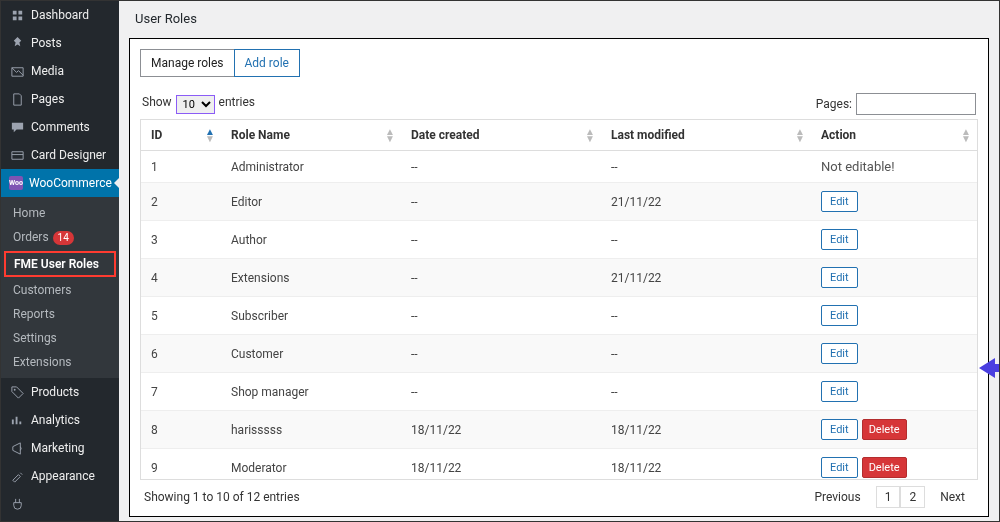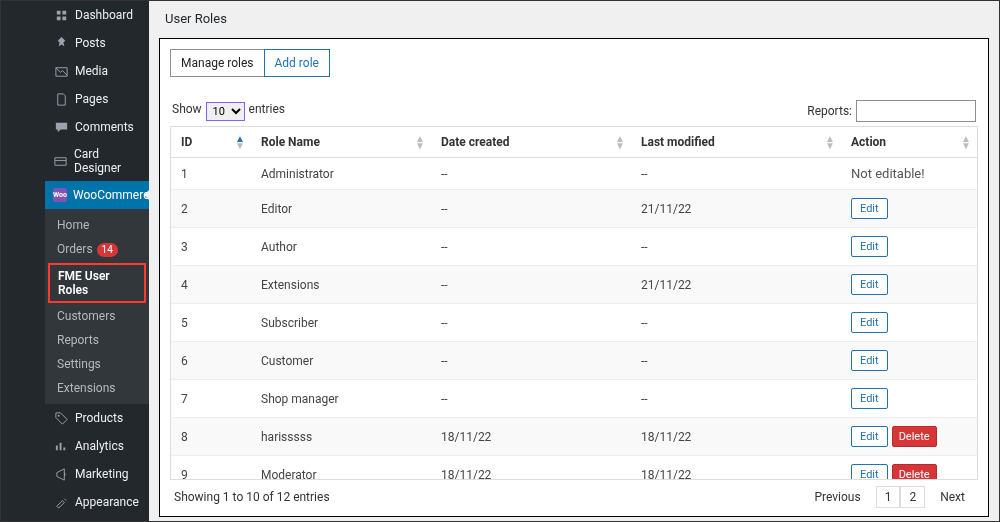--- a/index.html
+++ b/index.html
@@ -1,35 +1,35 @@
 <!DOCTYPE html>
 <html><head>
 <meta charset="utf-8">
 <style>
 * { margin:0; padding:0; box-sizing:border-box; font-family:-apple-system,BlinkMacSystemFont,"Segoe UI",Roboto,sans-serif; }
 body { background:#f0f0f1; width:1000px; height:522px; overflow:hidden; }
 .container { display:flex; width:1000px; height:522px; border:1px solid #333; }
 
-.sidebar { width:148px; background:#23282d; color:#eee; font-size:12px; overflow-y:auto;padding-left:44px; }
+.sidebar { width:118px; background:#23282d; color:#eee; font-size:12px; overflow-y:auto; }
 .sidebar-item { display:flex; align-items:center; padding:6px 8px; cursor:pointer; color:#eee; gap:6px; }
 .sidebar-item.active { background:#0073aa; color:#fff; }
 .sidebar-item .icon { width:16px; height:16px; display:flex; align-items:center; justify-content:center; font-size:13px; color:#9ca3af; }
 .sidebar-item.active .icon { color:#fff; }
 .sidebar-sub { background:#32373c; padding:4px 0; }
 .sidebar-sub-item { padding:5px 12px; cursor:pointer; color:#b4b9be; font-size:12px; }
 .sidebar-sub-item.highlighted { border:2px solid #ff3b30; color:#fff; font-weight:600; margin:1px 3px; padding:4px 8px; }
 .badge { background:#d63638; color:#fff; border-radius:9px; font-size:10px; padding:0 5px; margin-left:4px; min-width:14px; text-align:center; display:inline-block; line-height:14px; }
 .menu-arrow { position:absolute; right:-6px; top:50%; margin-top:-6px; width:0; height:0; border-top:6px solid transparent; border-bottom:6px solid transparent; border-left:6px solid #f0f0f1; display:none; }
 .sidebar-item.active { position:relative; }
 .sidebar-item.active .menu-arrow { display:block; border-left-color:#f0f0f1; transform:rotate(180deg); right:-1px; }
 
 .main { flex:1; background:#f0f0f1; display:flex; flex-direction:column; overflow:hidden; }
 .page-header { background:#f0f0f1; padding:10px 16px 6px 16px; font-size:13px; color:#23282d; }
 .panel { margin:6px 10px 4px 10px; background:#fff; border:1px solid #000; flex:1; display:flex; flex-direction:column; padding:10px 10px 8px 10px; overflow:hidden; }
-.tabbar { display:flex; gap:0; margin-bottom:19px; }
+.tabbar { display:flex; gap:0; margin-bottom:12px; }
 .tab-btn { border:1px solid #2271b1; background:#fff; color:#2271b1; font-size:12px; padding:6px 10px; cursor:pointer; }
 .tab-btn.active { background:#fff; color:#222; border-color:#8c8f94; }
 .tab-btn:first-child { border-right:none; }
 .controls { display:flex; justify-content:space-between; align-items:center; font-size:12px; color:#333; padding:4px 2px; }
 .controls .left { display:flex; align-items:flex-start; gap:4px; }
 .controls select { border:1px solid #8b5cf6; padding:1px 2px; font-size:11px; }
 .controls .right { display:flex; align-items:center; gap:4px; }
 .controls input[type="text"] { border:1px solid #8c8f94; padding:3px; width:120px; height:22px; }
 
 .tablewrap { border:1px solid #ddd; flex:1; overflow:auto; }
@@ -178,21 +178,21 @@
         <button class="tab-btn active">Manage roles</button>
         <button class="tab-btn">Add role</button>
       </div>
       <div class="controls">
         <div class="left">
           <span>Show</span>
           <select><option>10</option></select>
           <span>entries</span>
         </div>
         <div class="right">
-          <span>Reports:</span>
+          <span>Pages:</span>
           <input type="text" style="">
         </div>
       </div>
       <div class="tablewrap">
         <table>
           <thead>
               <tr id="thead-row">
                 <th class="id-col" style="width: 80px;"><span>ID</span><span class="sort">
                     <div class="up">▲</div>
                     <div>▼</div>

